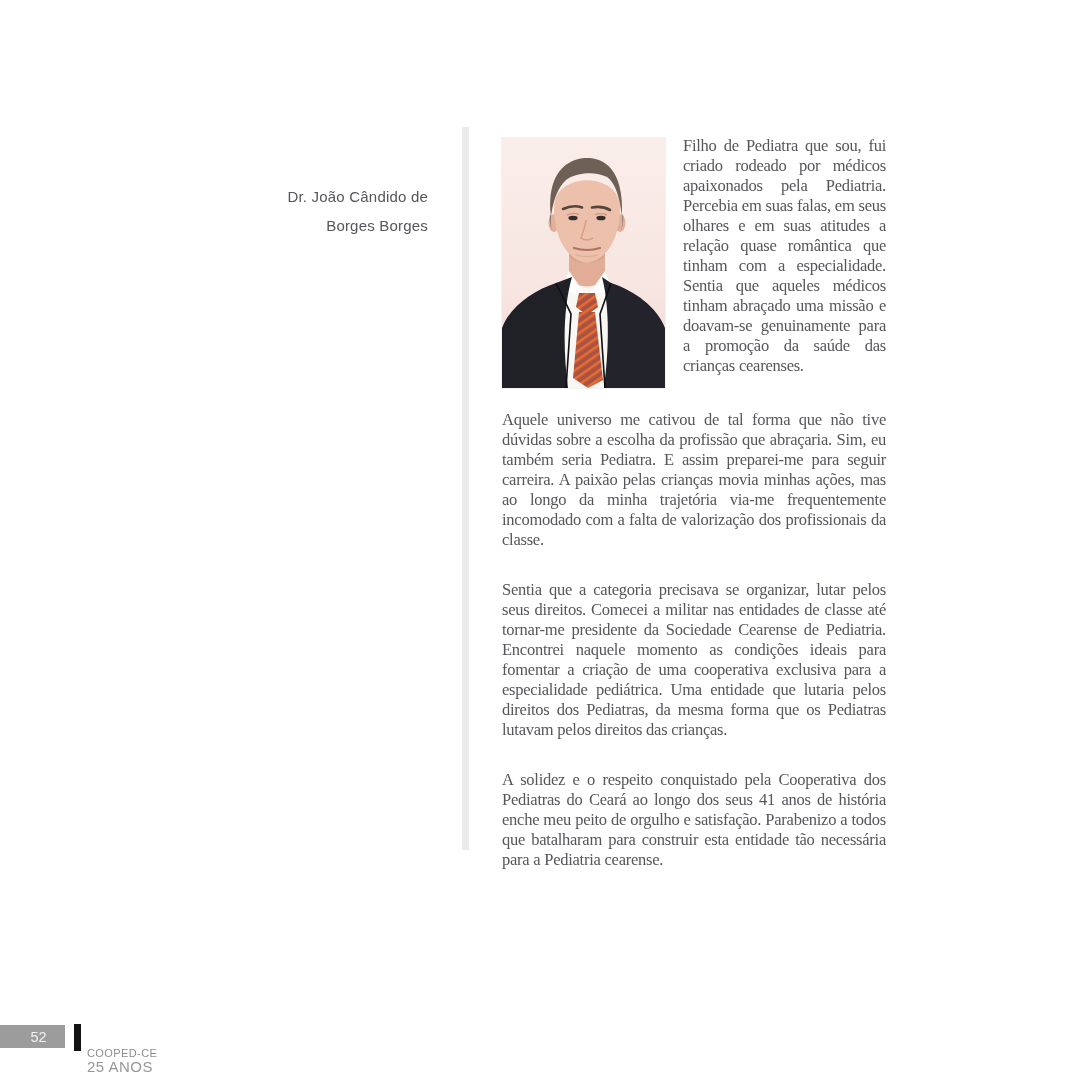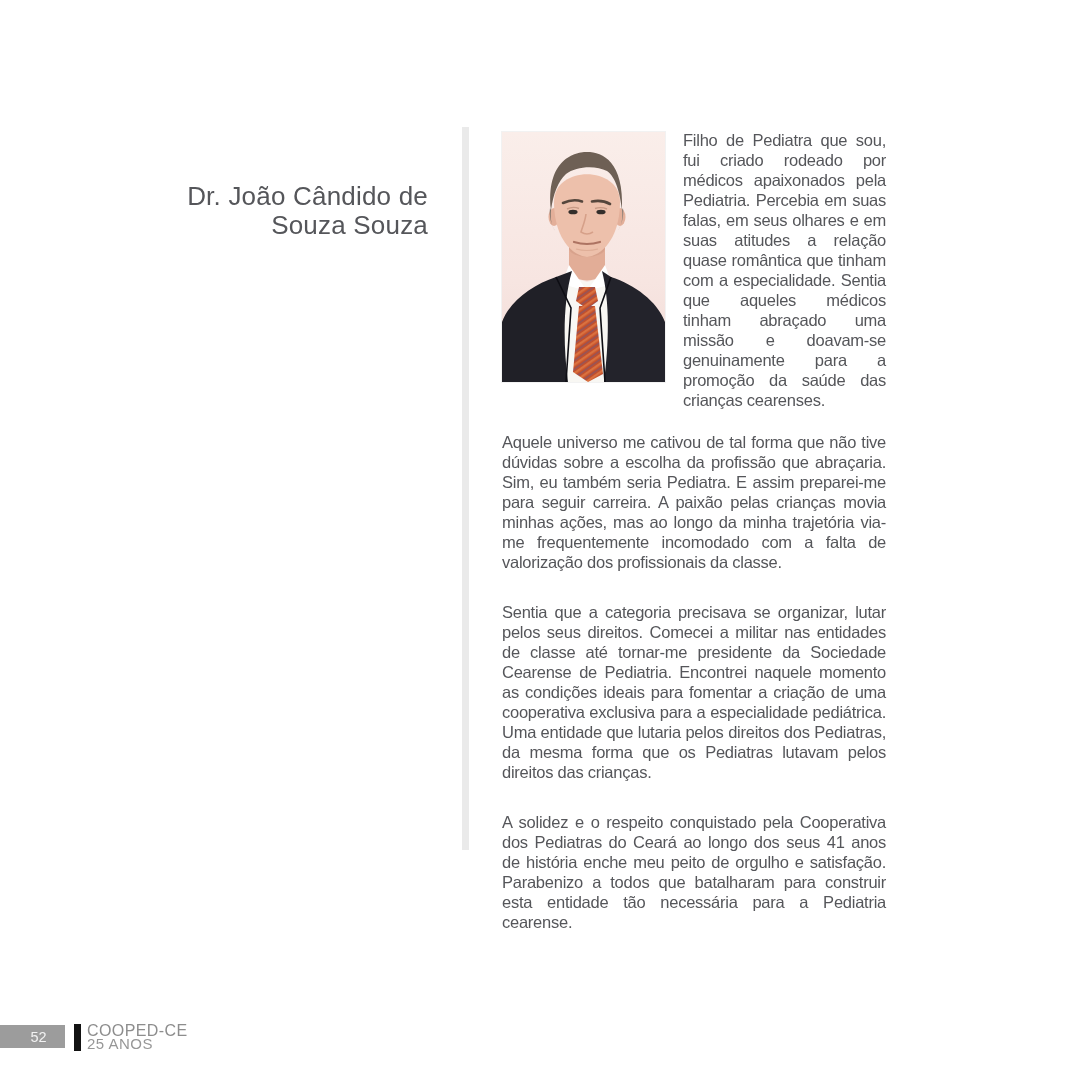--- a/index.html
+++ b/index.html
@@ -2,57 +2,57 @@
 <html><head>
 <meta charset="utf-8">
 <style>
   html,body{margin:0;padding:0;background:#ffffff;}
   .page{
     position:relative;width:1080px;height:1080px;background:#ffffff;
     font-family:"Liberation Sans",sans-serif;overflow:hidden;
   }
   .title{
     position:absolute;left:150px;top:182px;width:278px;margin:0;
-    text-align:right;font-size:26px;line-height:29px;font-weight:400;
+    text-align:right;font-size:15px;line-height:29px;font-weight:400;
     color:#55565a;letter-spacing:0.2px;
   }
   .vrule{
     position:absolute;left:462px;top:127px;width:7px;height:723px;
     background:#eaeaea;
   }
-  .content{position:absolute;left:502px;top:132px;width:384px;}
+  .content{position:absolute;left:502px;top:138px;width:384px;font-family:Liberation Serif, serif;}
   .intro-row{display:flex;margin-bottom:22px;}
   .photo{
     width:163px;height:250px;flex:0 0 163px;margin-right:18px;
     outline:1px solid rgba(0,0,0,0.05);
   }
   .photo svg{display:block;width:100%;height:100%;}
   .body{
     margin:0;font-size:16.5px;line-height:20px;color:#55565a;
     text-align:justify;text-align-last:left;letter-spacing:-0.25px;
   }
   .body + .body{margin-top:30px;}
   .side{flex:1;margin-top:-2px;}
   .footer{position:absolute;left:0;top:1024px;display:flex;align-items:stretch;}
   .pagenum-box{
     width:65px;height:23px;margin-top:1px;background:#9c9c9c;
     color:#f2f2f2;font-size:14.5px;display:flex;align-items:center;
     justify-content:center;padding-left:12px;box-sizing:border-box;
   }
   .footer-bar{width:7px;height:27px;background:#121212;margin-left:9px;}
   .brand{margin-left:6px;display:flex;flex-direction:column;justify-content:center;}
-  .brand-name{font-size:16px;color:#8d8d8d;letter-spacing:0.4px;line-height:11px;}
+  .brand-name{font-size:11px;color:#8d8d8d;letter-spacing:0.4px;line-height:11px;margin-top:24px;}
   .brand-tagline{font-size:15px;font-weight:normal;color:#979797;line-height:15px;letter-spacing:0.5px;}
 </style>
 </head>
 <body>
 
 <div class="page">
 
-  <h1 class="title"><span>Dr. João Cândido de</span><br><span>Souza Souza</span></h1>
+  <h1 class="title"><span>Dr. João Cândido de</span><br><span>Borges Borges</span></h1>
 
   <div class="vrule"></div>
 
   <div class="content">
     <div class="intro-row">
       <div class="photo">
         <svg viewBox="0 0 163 250" xmlns="http://www.w3.org/2000/svg" preserveAspectRatio="none">
           <defs>
             <linearGradient id="bgGrad" x1="0" y1="0" x2="0" y2="1">
               <stop offset="0" stop-color="#faeeea"></stop>

